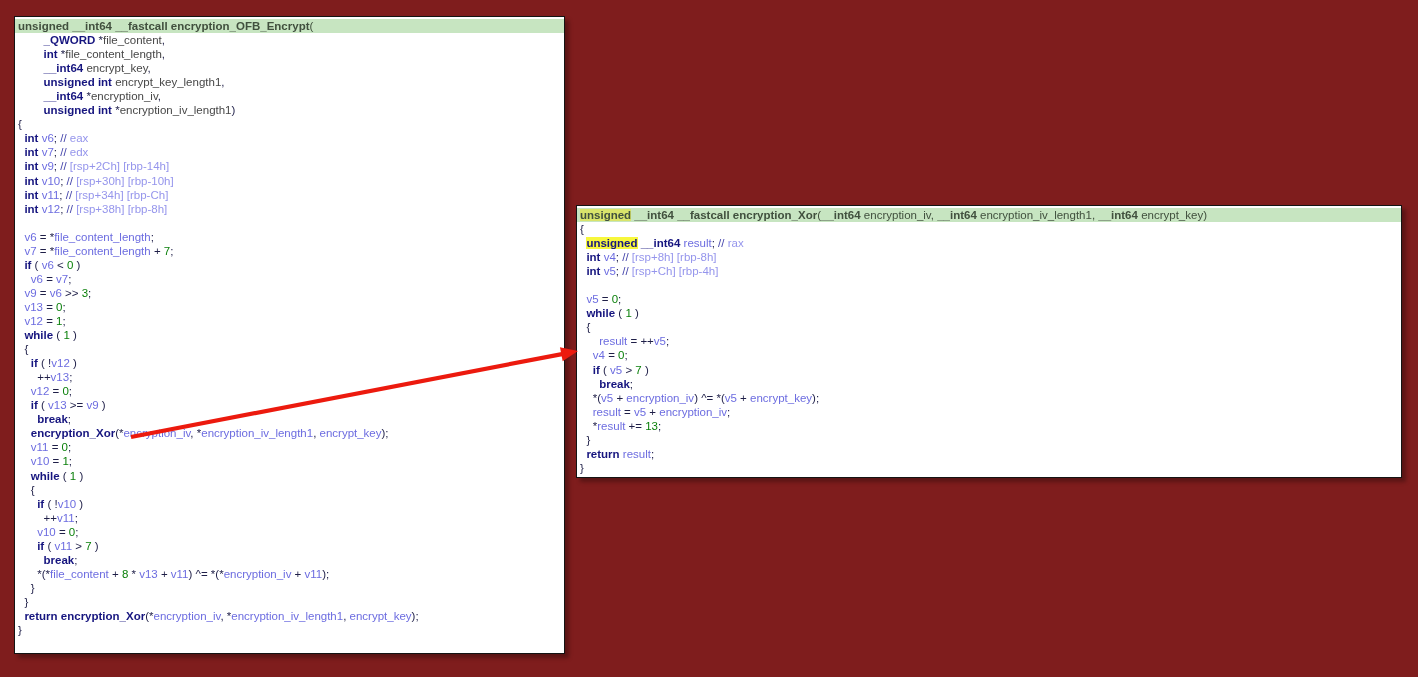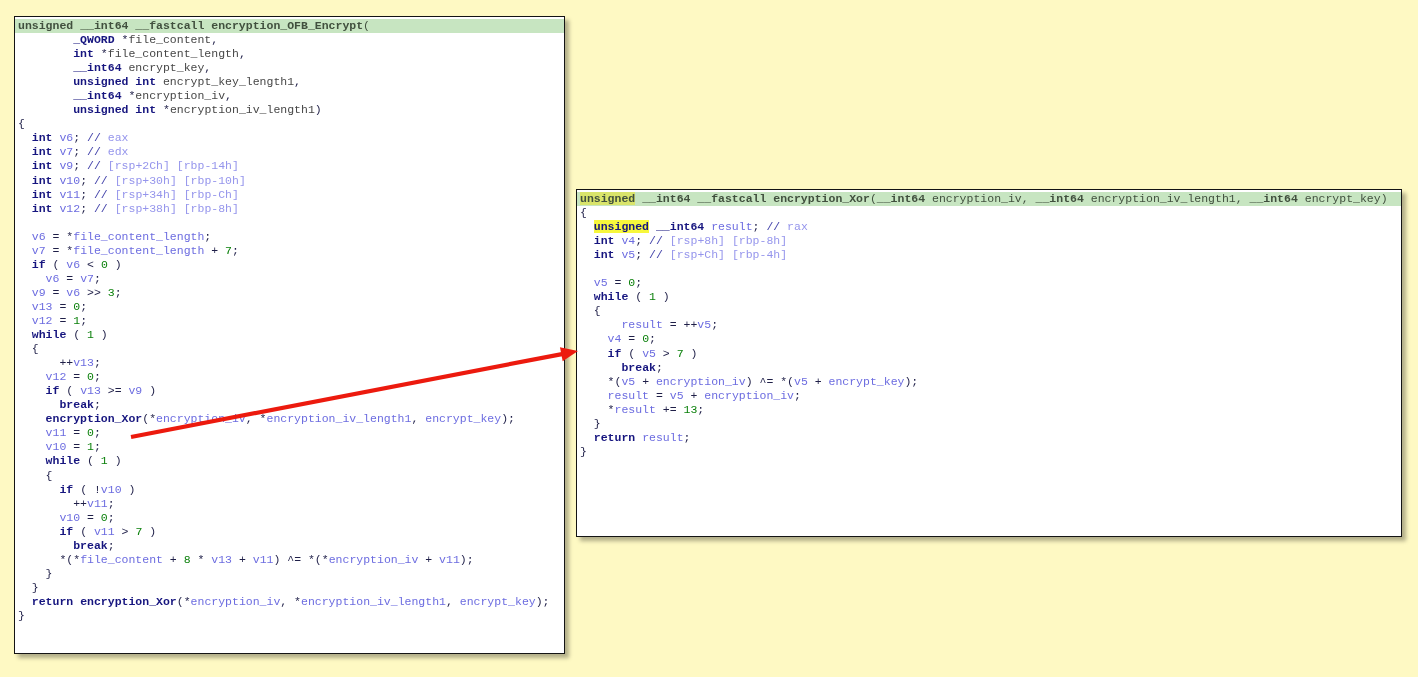--- a/index.html
+++ b/index.html
@@ -1,21 +1,21 @@
 <!DOCTYPE html>
 <html><head>
 <meta charset="utf-8">
 <style>
   html,body{margin:0;padding:0;background:#ffffff;}
-  #screen{position:relative;width:1418px;height:677px;background:#fef9c3;overflow:hidden;
-          font-family:Liberation Mono, monospace;}
+  #screen{position:relative;width:1418px;height:677px;background:#7f1d1d;overflow:hidden;
+          font-family:Liberation Sans, sans-serif;}
   .code-panel{position:absolute;box-sizing:border-box;background:#ffffff;border:1px solid #141414;
           box-shadow:4px 4px 4px rgba(0,0,0,0.30);padding:2px 0 0 3px;overflow:hidden;}
   #panel-left{left:14px;top:16px;width:551px;height:638px;}
-  #panel-right{left:576px;top:189px;width:826px;height:348px;}
+  #panel-right{left:576px;top:205px;width:826px;height:273px;}
   .line{height:14.05px;line-height:14.05px;font-size:11.5px;white-space:pre;}
   .hl-green{background:#c7e5c1;margin-left:-3px;padding-left:3px;}
   .tok-k{color:#16157f;font-weight:bold;}
   .tok-f{color:#16157f;font-weight:bold;}
   .tok-v{color:#6c6ce0;}
   .tok-n{color:#0b800b;}
   .tok-o{color:#1f1f48;}
   .tok-g{color:#474747;}
   .tok-c1{color:#4343aa;}
   .tok-c2{color:#9595ec;}
@@ -48,20 +48,21 @@
       <div class="line">&nbsp;</div>
       <div class="line"><span class="tok-o">  </span><span class="tok-v">v6</span><span class="tok-o"> = *</span><span class="tok-v">file_content_length</span><span class="tok-o">;</span></div>
       <div class="line"><span class="tok-o">  </span><span class="tok-v">v7</span><span class="tok-o"> = *</span><span class="tok-v">file_content_length</span><span class="tok-o"> + </span><span class="tok-n">7</span><span class="tok-o">;</span></div>
       <div class="line"><span class="tok-o">  </span><span class="tok-k">if</span><span class="tok-o"> ( </span><span class="tok-v">v6</span><span class="tok-o"> &lt; </span><span class="tok-n">0</span><span class="tok-o"> )</span></div>
       <div class="line"><span class="tok-o">    </span><span class="tok-v">v6</span><span class="tok-o"> = </span><span class="tok-v">v7</span><span class="tok-o">;</span></div>
       <div class="line"><span class="tok-o">  </span><span class="tok-v">v9</span><span class="tok-o"> = </span><span class="tok-v">v6</span><span class="tok-o"> &gt;&gt; </span><span class="tok-n">3</span><span class="tok-o">;</span></div>
       <div class="line"><span class="tok-o">  </span><span class="tok-v">v13</span><span class="tok-o"> = </span><span class="tok-n">0</span><span class="tok-o">;</span></div>
       <div class="line"><span class="tok-o">  </span><span class="tok-v">v12</span><span class="tok-o"> = </span><span class="tok-n">1</span><span class="tok-o">;</span></div>
       <div class="line"><span class="tok-o">  </span><span class="tok-k">while</span><span class="tok-o"> ( </span><span class="tok-n">1</span><span class="tok-o"> )</span></div>
       <div class="line"><span class="tok-o">  {</span></div>
+      <div class="line"><span class="tok-o">    </span><span class="tok-k">if</span><span class="tok-o"> ( !</span><span class="tok-v">v12</span><span class="tok-o"> )</span></div>
       <div class="line"><span class="tok-o">      ++</span><span class="tok-v">v13</span><span class="tok-o">;</span></div>
       <div class="line"><span class="tok-o">    </span><span class="tok-v">v12</span><span class="tok-o"> = </span><span class="tok-n">0</span><span class="tok-o">;</span></div>
       <div class="line"><span class="tok-o">    </span><span class="tok-k">if</span><span class="tok-o"> ( </span><span class="tok-v">v13</span><span class="tok-o"> &gt;= </span><span class="tok-v">v9</span><span class="tok-o"> )</span></div>
       <div class="line"><span class="tok-o">      </span><span class="tok-k">break</span><span class="tok-o">;</span></div>
       <div class="line"><span class="tok-o">    </span><span class="tok-f">encryption_Xor</span><span class="tok-o">(*</span><span class="tok-v">encryption_iv</span><span class="tok-o">, *</span><span class="tok-v">encryption_iv_length1</span><span class="tok-o">, </span><span class="tok-v">encrypt_key</span><span class="tok-o">);</span></div>
       <div class="line"><span class="tok-o">    </span><span class="tok-v">v11</span><span class="tok-o"> = </span><span class="tok-n">0</span><span class="tok-o">;</span></div>
       <div class="line"><span class="tok-o">    </span><span class="tok-v">v10</span><span class="tok-o"> = </span><span class="tok-n">1</span><span class="tok-o">;</span></div>
       <div class="line"><span class="tok-o">    </span><span class="tok-k">while</span><span class="tok-o"> ( </span><span class="tok-n">1</span><span class="tok-o"> )</span></div>
       <div class="line"><span class="tok-o">    {</span></div>
       <div class="line"><span class="tok-o">      </span><span class="tok-k">if</span><span class="tok-o"> ( !</span><span class="tok-v">v10</span><span class="tok-o"> )</span></div>

